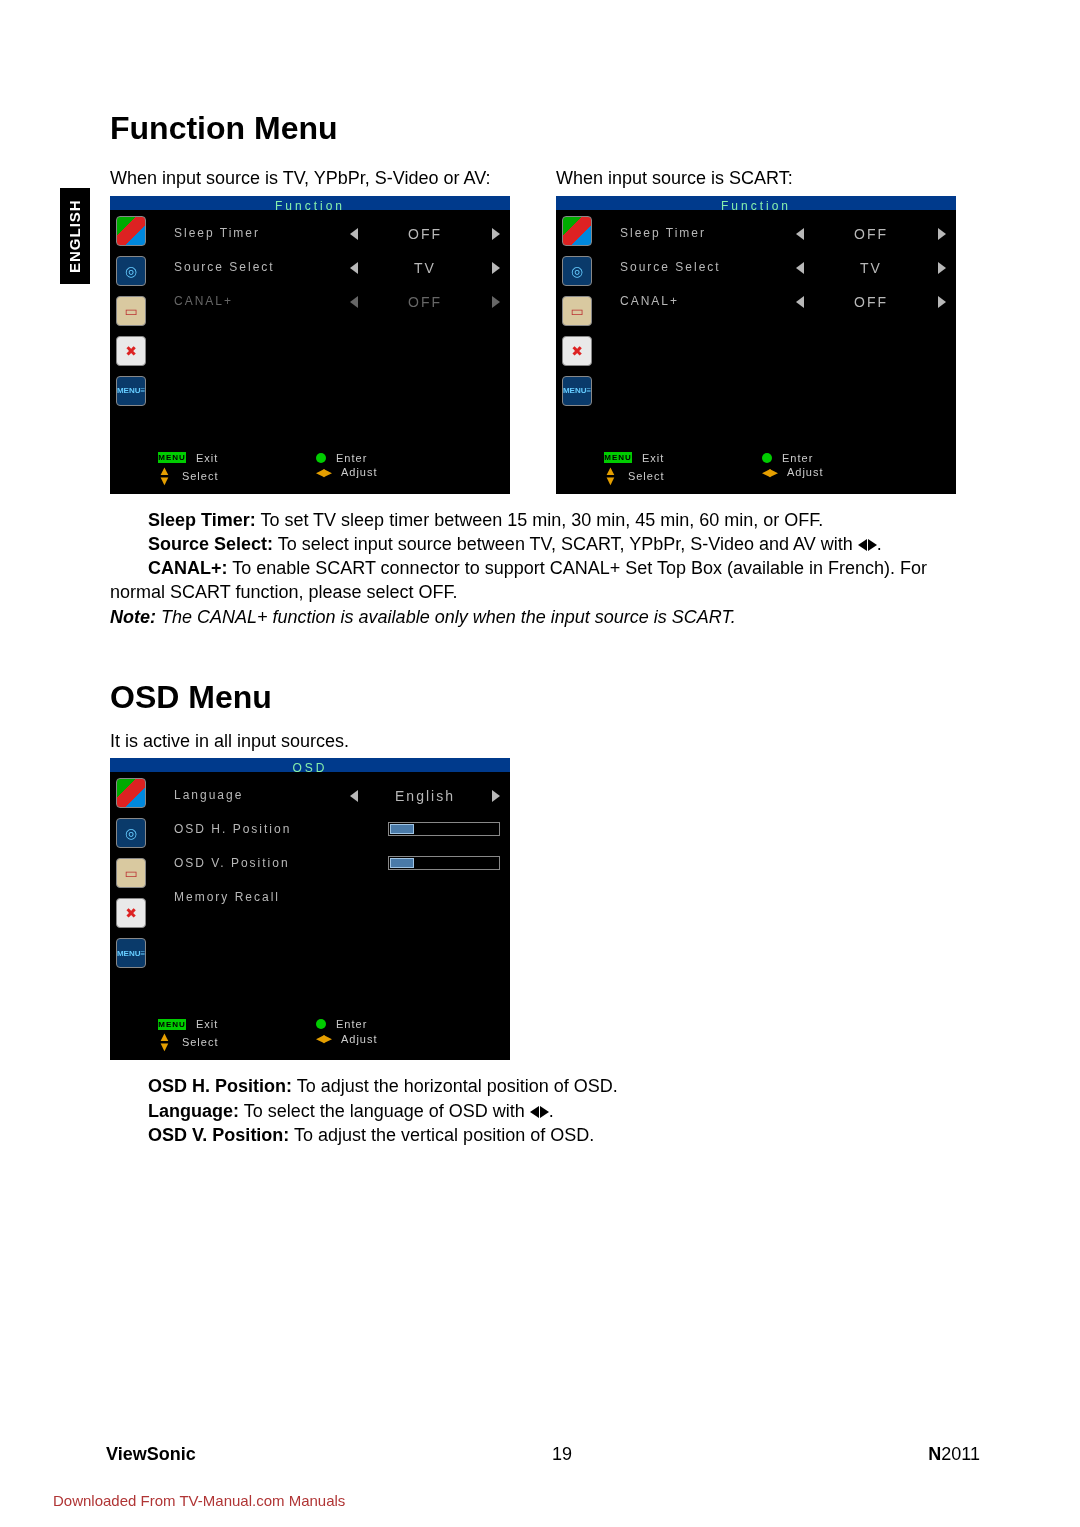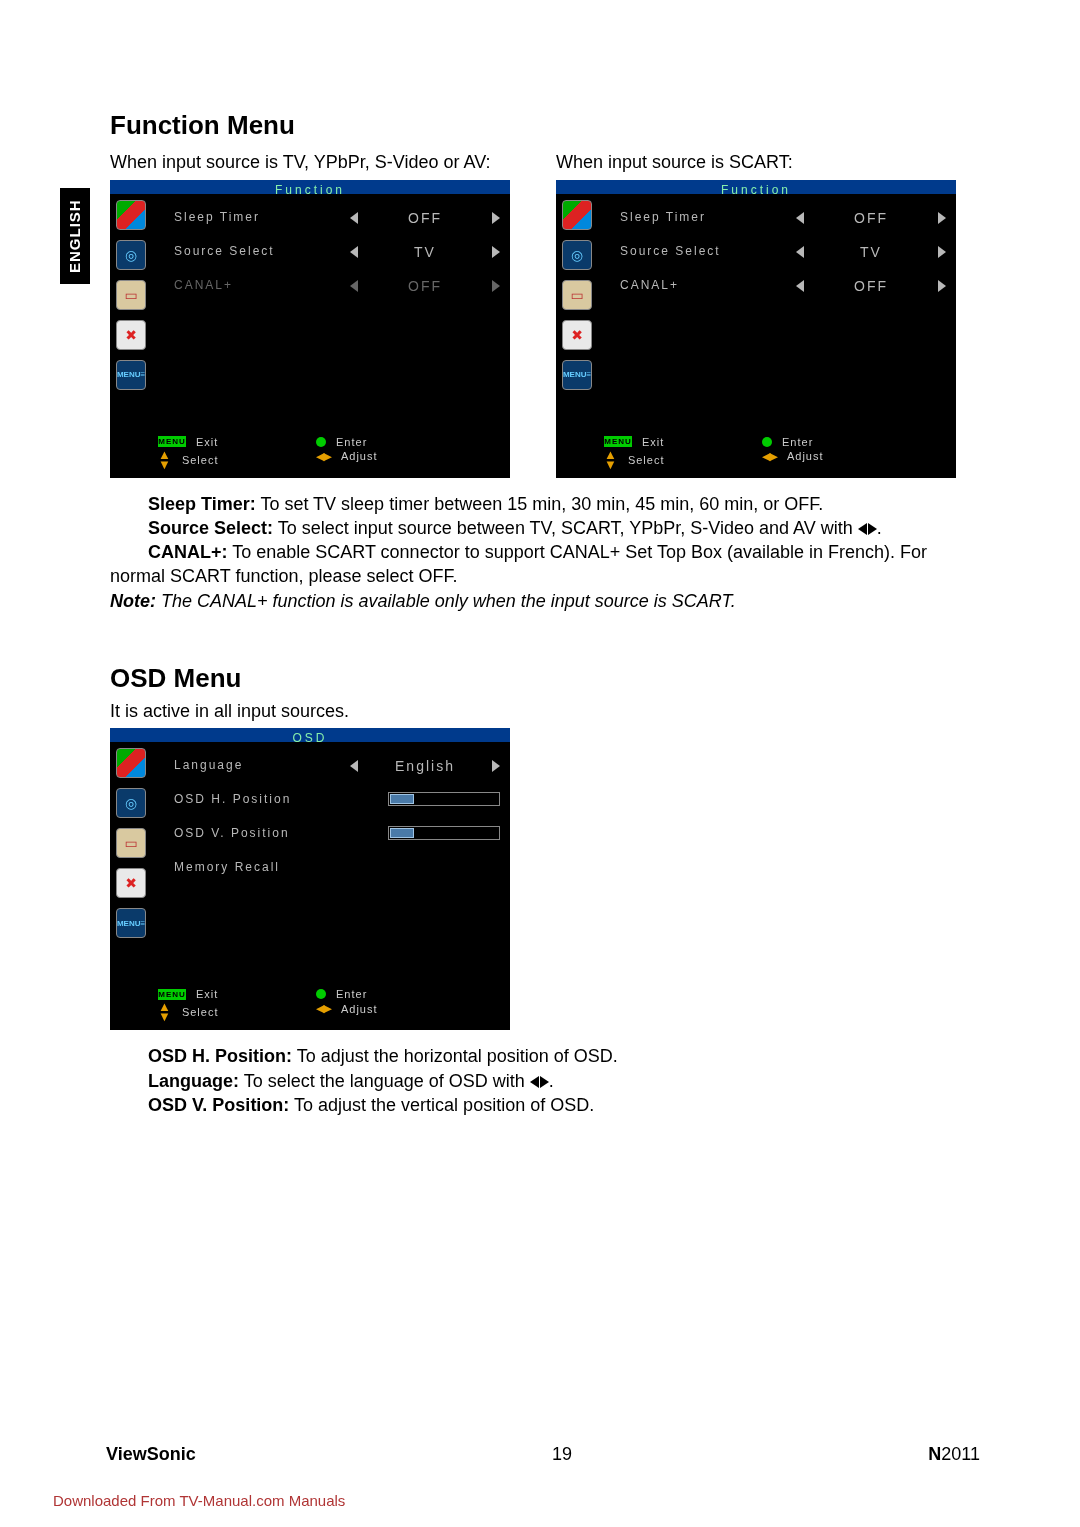--- a/index.html
+++ b/index.html
@@ -25,27 +25,27 @@
     height: 96px;
     font-size: 15px;
     font-weight: bold;
     writing-mode: vertical-rl;
     transform: rotate(180deg);
     text-align: center;
     line-height: 30px;
     letter-spacing: 1px;
   }
   h2.section-title {
-    font-size: 26px;
+    font-size: 32px;
     font-weight: bold;
     margin: 0 0 6px 0;
   }
   p.intro {
     font-size: 18px;
-    margin: 4px 0 6px 0;
+    margin: 14px 0 6px 0;
     line-height: 1.25;
   }
   .two-col {
     display: flex;
     gap: 22px;
   }
   .col {
     flex: 1 1 0;
     min-width: 0;
   }

